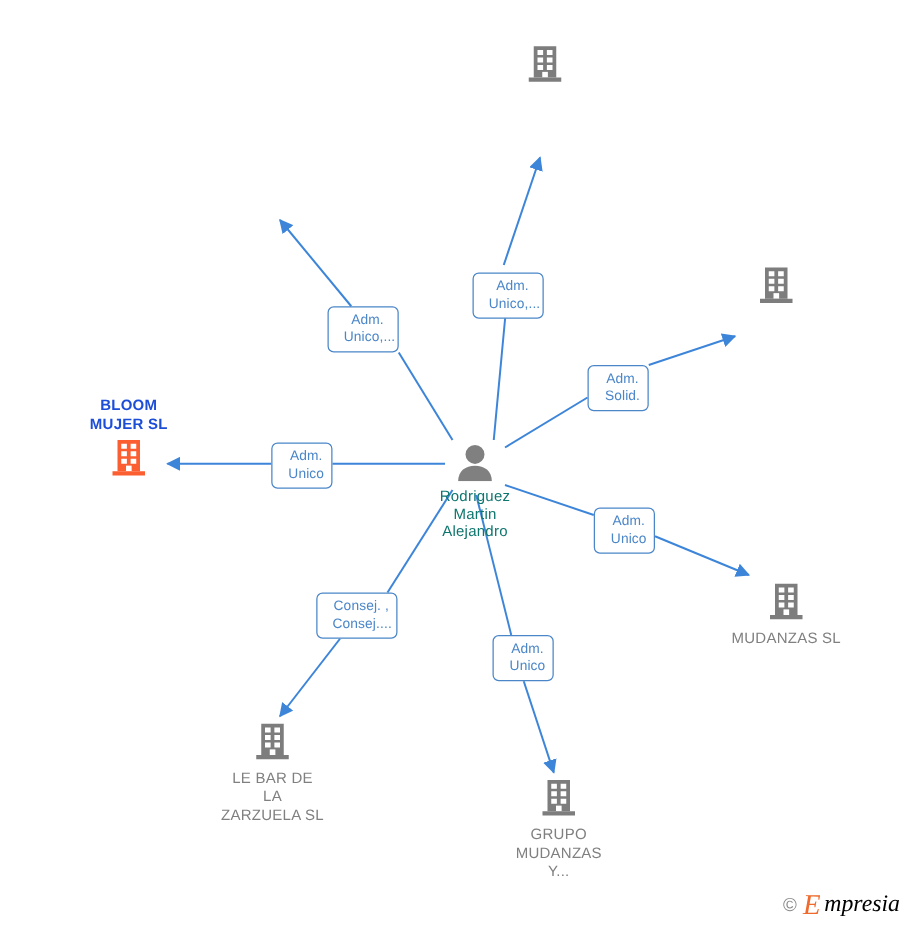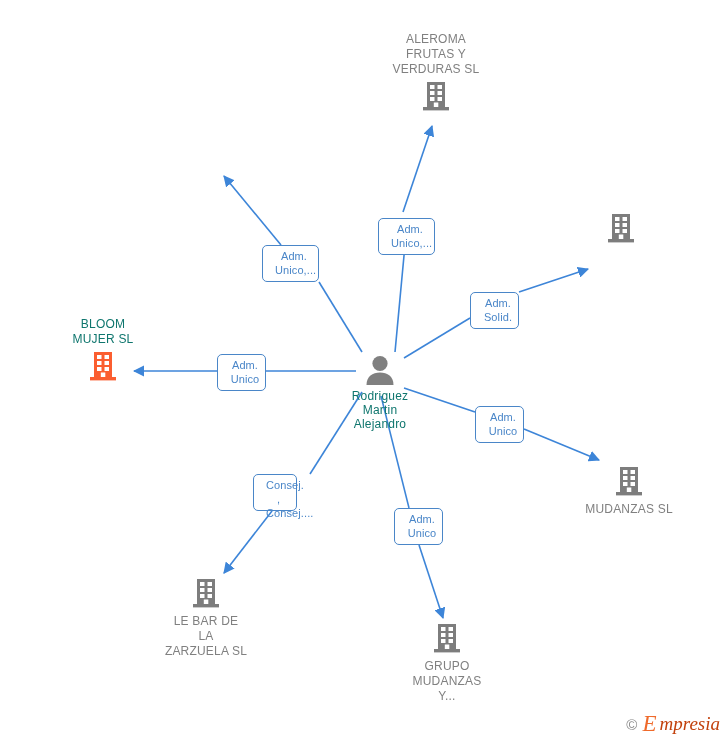--- a/index.html
+++ b/index.html
@@ -33,22 +33,22 @@
     text-align: center;
     line-height: 15px;
   }
   .node-label {
     font-size: 12px;
     color: #808080;
     letter-spacing: 0.2px;
     white-space: pre-line;
   }
   .node-label.highlight {
-    color: #0f766e;
-    font-weight: normal;
+    color: #1d4ed8;
+    font-weight: bold;
   }
   .node-icon {
     display: block;
     margin: 2px auto 2px auto;
   }
   .node.label-above .node-icon { margin-top: 3px; }
   .node.label-below .node-icon { margin-bottom: 3px; }
 
   
   .person-node {
@@ -97,21 +97,21 @@
     font-style: italic;
     font-size: 23px;
     color: #ef6a2b;
     line-height: 20px;
     margin-right: -2px;
   }
   .wm-text {
     font-family: "Liberation Serif", serif;
     font-style: italic;
     font-size: 19px;
-    color: #c2410c;
+    color: #000000;
     line-height: 20px;
   }
 </style>
 </head>
 <body>
 
 <div id="graph">
 
   <svg id="edges" viewBox="0 0 728 740" xmlns="http://www.w3.org/2000/svg">
     <defs>
@@ -148,23 +148,20 @@
         <circle cx="17" cy="8.5" r="7.6" fill="#808080"></circle>
         <path d="M3.5 30 C3.5 21.5 9.5 17.5 17 17.5 C24.5 17.5 30.5 21.5 30.5 30 Z" fill="#808080"></path>
       </svg>
     </span>
     <div class="node-label">Rodriguez
 Martin
 Alejandro</div>
   </div>
 
   <div class="node label-above" style="left:436px; top:32px;">
-    <div class="node-label">ALEROMA
-FRUTAS Y
-VERDURAS  SL</div>
     <span class="node-icon">
       <svg width="32" height="32" viewBox="0 0 32 32" xmlns="http://www.w3.org/2000/svg">
         <rect x="7" y="2" width="18" height="25" fill="#7d7d7d"></rect>
         <rect x="10" y="5" width="4.5" height="4" fill="#ffffff"></rect>
         <rect x="17.5" y="5" width="4.5" height="4" fill="#ffffff"></rect>
         <rect x="10" y="11" width="4.5" height="4" fill="#ffffff"></rect>
         <rect x="17.5" y="11" width="4.5" height="4" fill="#ffffff"></rect>
         <rect x="10" y="17" width="4.5" height="4" fill="#ffffff"></rect>
         <rect x="17.5" y="17" width="4.5" height="4" fill="#ffffff"></rect>
         <rect x="13.8" y="22.5" width="4.5" height="4.5" fill="#ffffff"></rect>
@@ -218,21 +215,21 @@
         <rect x="17.5" y="11" width="4.5" height="4" fill="#ffffff"></rect>
         <rect x="10" y="17" width="4.5" height="4" fill="#ffffff"></rect>
         <rect x="17.5" y="17" width="4.5" height="4" fill="#ffffff"></rect>
         <rect x="13.8" y="22.5" width="4.5" height="4.5" fill="#ffffff"></rect>
         <rect x="3" y="27" width="26" height="3.4" fill="#7d7d7d"></rect>
       </svg>
     </span>
     <div class="node-label">MUDANZAS SL</div>
   </div>
 
-  <div class="node label-below" style="left:206px; top:575px;">
+  <div class="node label-below" style="left:218px; top:575px;">
     <span class="node-icon">
       <svg width="32" height="32" viewBox="0 0 32 32" xmlns="http://www.w3.org/2000/svg">
         <rect x="7" y="2" width="18" height="25" fill="#7d7d7d"></rect>
         <rect x="10" y="5" width="4.5" height="4" fill="#ffffff"></rect>
         <rect x="17.5" y="5" width="4.5" height="4" fill="#ffffff"></rect>
         <rect x="10" y="11" width="4.5" height="4" fill="#ffffff"></rect>
         <rect x="17.5" y="11" width="4.5" height="4" fill="#ffffff"></rect>
         <rect x="10" y="17" width="4.5" height="4" fill="#ffffff"></rect>
         <rect x="17.5" y="17" width="4.5" height="4" fill="#ffffff"></rect>
         <rect x="13.8" y="22.5" width="4.5" height="4.5" fill="#ffffff"></rect>
@@ -271,21 +268,21 @@
 
   <div class="edge-label" style="left:470px; top:292px; width:49px; height:37px;">Adm.
 Solid.</div>
 
   <div class="edge-label" style="left:217px; top:354px; width:49px; height:37px;">Adm.
 Unico</div>
 
   <div class="edge-label" style="left:475px; top:406px; width:49px; height:37px;">Adm.
 Unico</div>
 
-  <div class="edge-label" style="left:253px; top:474px; width:44px; height:37px;">Consej. ,
+  <div class="edge-label" style="left:253px; top:474px; width:65px; height:37px;">Consej. ,
 Consej....</div>
 
   <div class="edge-label" style="left:394px; top:508px; width:49px; height:37px;">Adm.
 Unico</div>
 
   <div id="watermark">
     <span class="wm-c">©</span>
     <span class="wm-e">E</span>
     <span class="wm-text">mpresia</span>
   </div>

